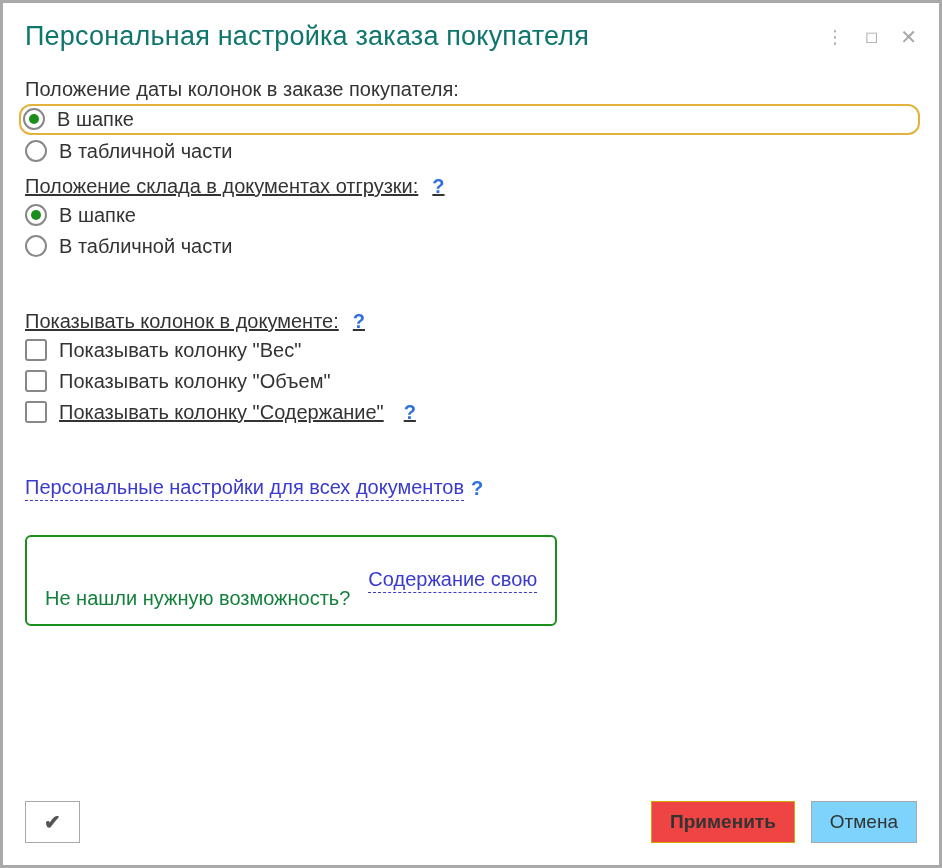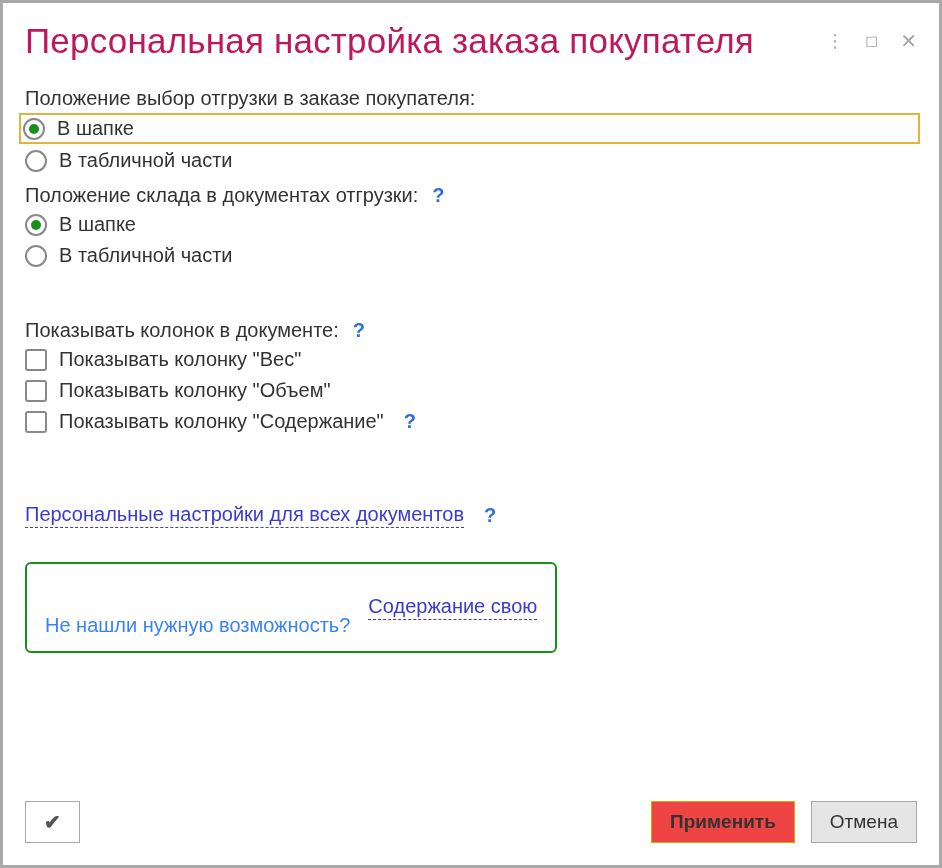--- a/index.html
+++ b/index.html
@@ -20,22 +20,22 @@
     flex-direction: column;
     padding: 18px 22px 22px 22px;
   }
   .titlebar {
     display: flex;
     align-items: center;
     justify-content: space-between;
     margin-bottom: 26px;
   }
   .title {
-    font-size: 35px;
-    color: #be185d;
+    font-size: 27px;
+    color: #0f766e;
     letter-spacing: 0.2px;
   }
   .winctrls {
     display: flex;
     align-items: center;
     gap: 22px;
     color: #a6a6a6;
     font-size: 20px;
   }
   .winctrls span { cursor: pointer; line-height: 1; }
@@ -45,36 +45,38 @@
 
   .section-label {
     font-size: 20px;
     color: #333;
     margin-bottom: 6px;
   }
   .with-help {
     display: flex;
     align-items: center;
     gap: 14px;
+    text-decoration: underline;
   }
   .help {
     color: #2f6fe0;
     font-size: 20px;
     font-weight: 700;
     cursor: pointer;
   }
 
   .radio-row, .check-row {
     display: flex;
-    align-items: flex-end;
+    align-items: flex-start;
     gap: 12px;
     font-size: 20px;
     color: #333;
     margin: 6px 0 8px 0;
     cursor: pointer;
+    border-radius: 9px;
   }
   .radio {
     width: 22px; height: 22px;
     border: 2px solid #888;
     border-radius: 50%;
     display: flex; align-items: center; justify-content: center;
     background: #fff;
   }
   .radio.checked::after {
     content: "";
@@ -102,58 +104,57 @@
   .link {
     color: #3a3acf;
     font-size: 20px;
     cursor: pointer;
     border-bottom: 1px dashed #3a3acf;
     padding-bottom: 1px;
   }
   .link-row {
     display: flex;
     align-items: center;
-    gap: 20px;
-    margin-top: 18px;
+    gap: 7px;
   }
 
   .suggest-box {
     border: 2px solid #1b8f1b;
     border-radius: 6px;
     padding: 14px 18px;
     display: flex;
     align-items: center;
     gap: 18px;
     width: fit-content;
     margin-top: 34px;
   }
   .suggest-text {
     font-size: 20px;
-    color: #3b82f6;
+    color: #15803d;
     margin-top: 36px;
   }
 
   .spacer { flex: 1 1 auto; }
 
   .button-row {
     display: flex;
     align-items: center;
     gap: 14px;
   }
   .btn {
     height: 42px;
     border: 1px solid #a9a9a9;
     font-size: 19px;
     padding: 0 18px;
     cursor: pointer;
     display: flex;
     align-items: center;
     justify-content: center;
     gap: 8px;
-    background: #e5e5e5;
+    background: #7dd3fc;
     color: #333;
   }
   .btn-remember {
     background: #fff;
   }
   .btn-remember .check-glyph {
     font-size: 20px;
     color: #555;
     font-weight: 700;
   }
@@ -176,21 +177,21 @@
   <div class="titlebar">
     <div class="title">Персональная настройка заказа покупателя</div>
     <div class="winctrls">
       <span class="kebab">⋮</span>
       <span class="sq">◻</span>
       <span class="close-x">✕</span>
     </div>
   </div>
 
   <div class="group">
-    <div class="section-label">Положение выбор отгрузки в заказе покупателя:</div>
+    <div class="section-label">Положение даты колонок в заказе покупателя:</div>
     <div class="radio-row focus-ring">
       <span class="radio checked"></span>
       <span>В шапке</span>
     </div>
     <div class="radio-row">
       <span class="radio"></span>
       <span>В табличной части</span>
     </div>
   </div>
 

